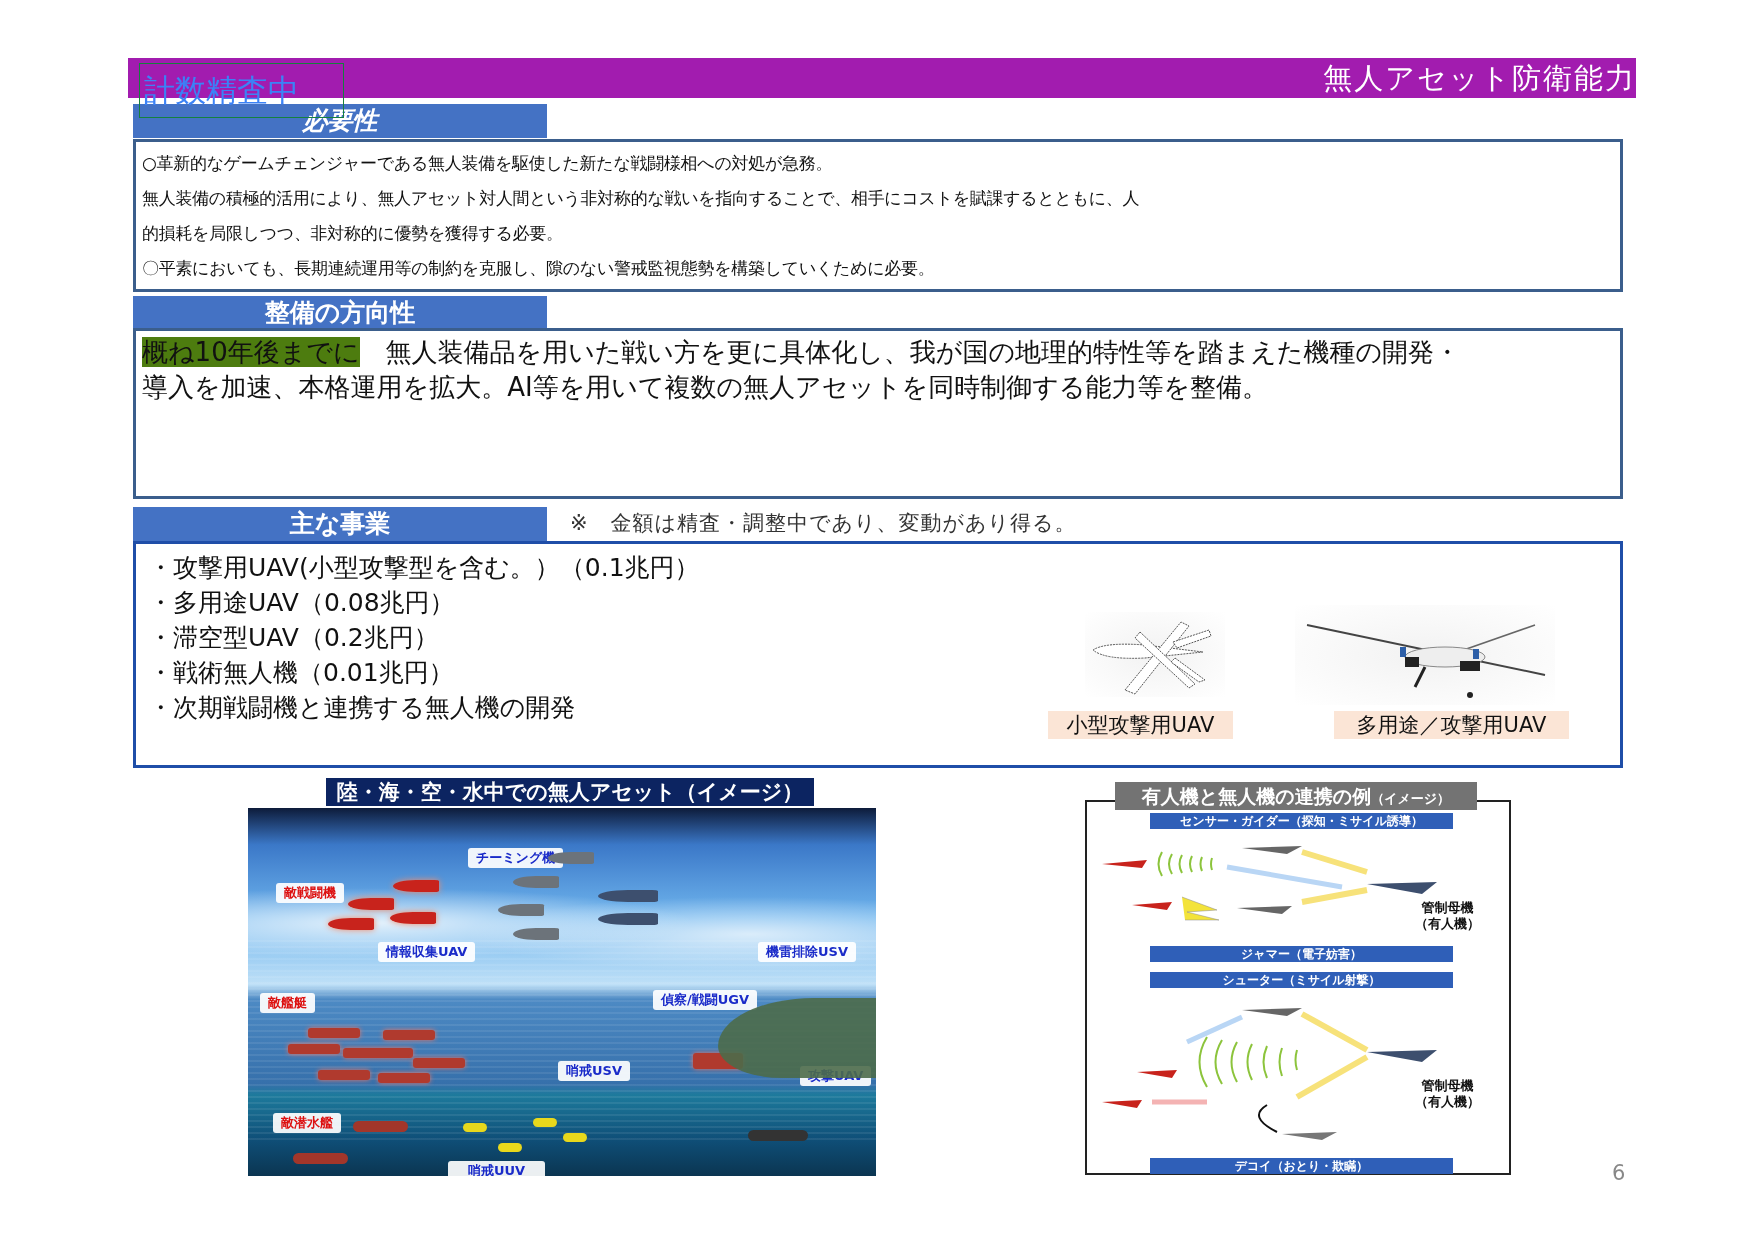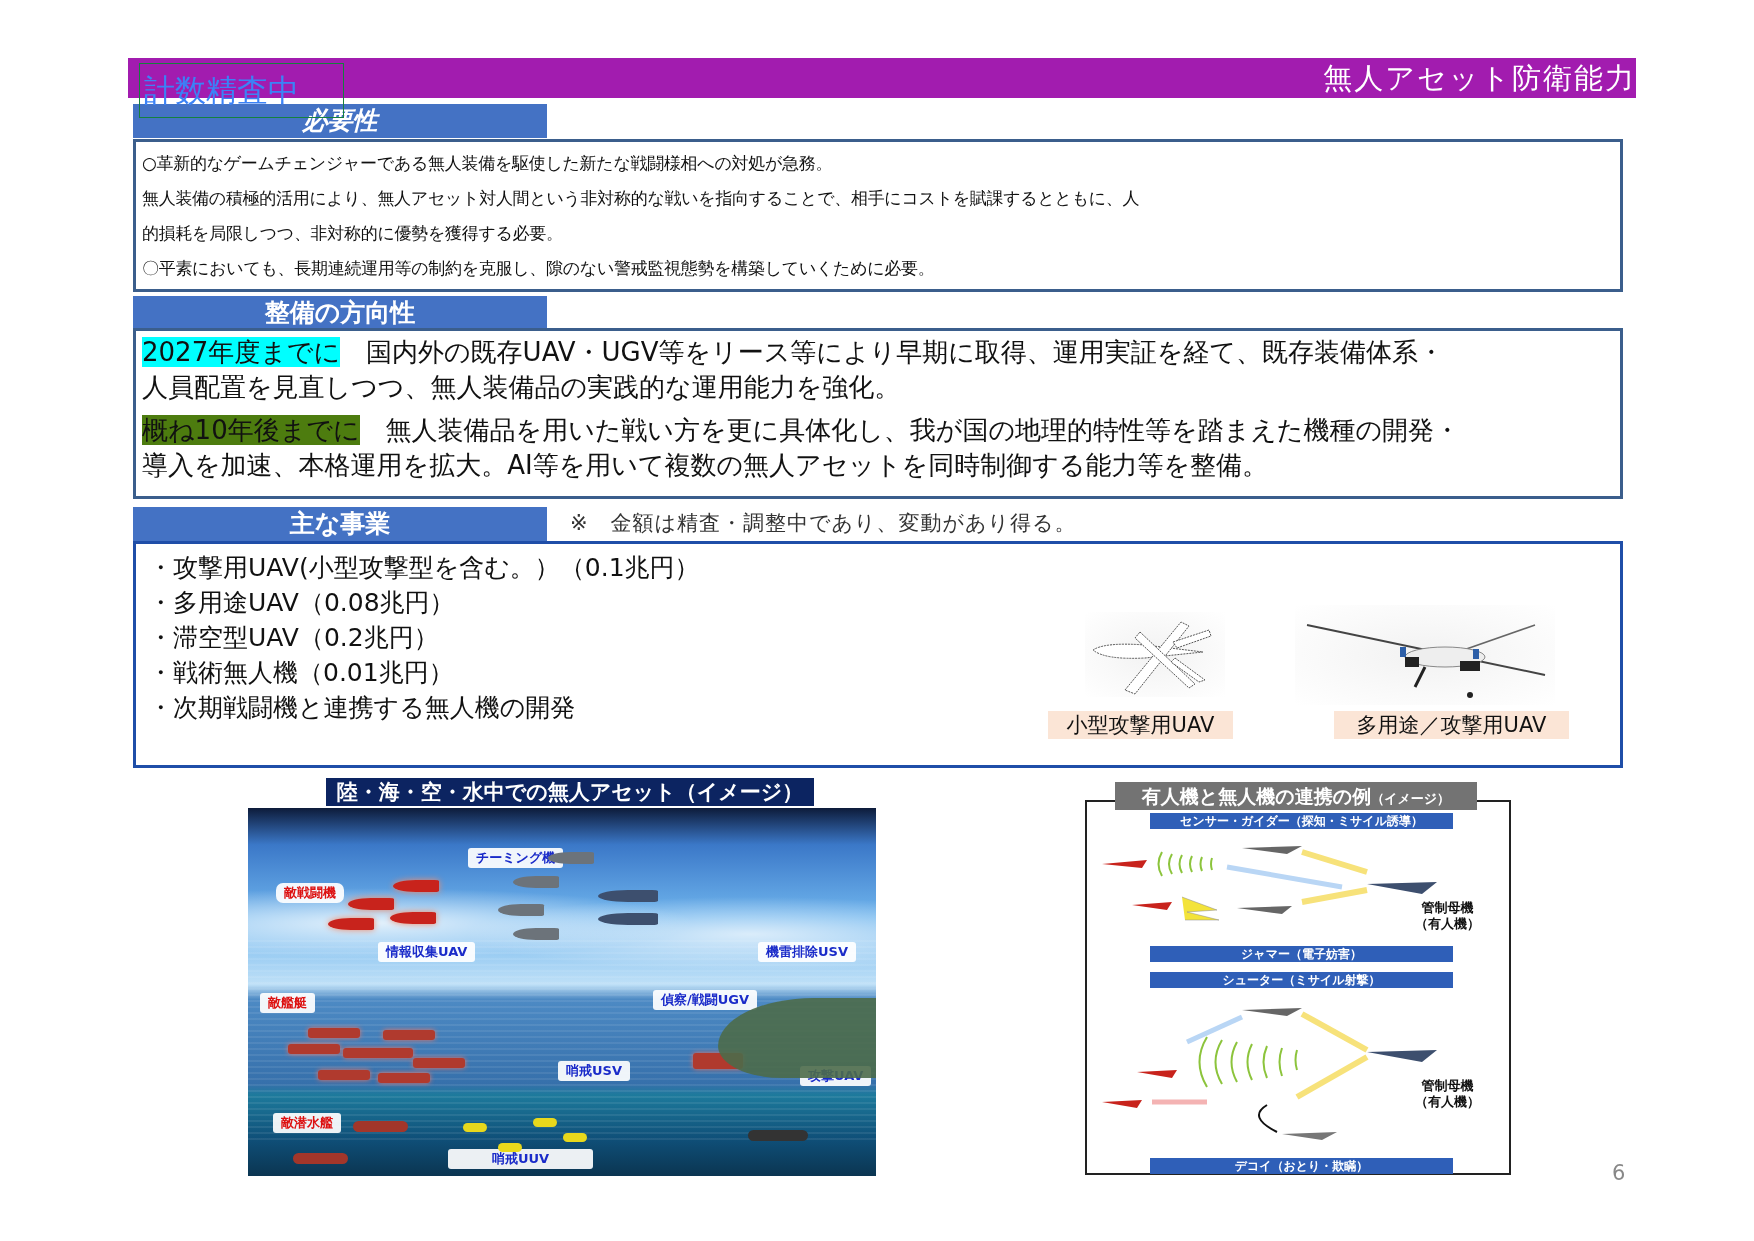--- a/index.html
+++ b/index.html
@@ -82,24 +82,20 @@
 <div class="abs box b1">
   <div class="need-line">○革新的なゲームチェンジャーである無人装備を駆使した新たな戦闘様相への対処が急務。</div>
   <div class="need-line">無人装備の積極的活用により、無人アセット対人間という非対称的な戦いを指向することで、相手にコストを賦課するとともに、人</div>
   <div class="need-line">的損耗を局限しつつ、非対称的に優勢を獲得する必要。</div>
   <div class="need-line">〇平素においても、長期連続運用等の制約を克服し、隙のない警戒監視態勢を構築していくために必要。</div>
 </div>
 
 <div class="abs sec-head h2">整備の方向性</div>
 <div class="abs box b2">
   <div class="dir-block">
-    <div class="dir-line"><span class="hl-cyan">2027年度までに</span><span>　国内外の既存UAV・UGV等をリース等により早期に取得、運用実証を経て、既存装備体系・</span></div>
-    <div class="dir-line">人員配置を見直しつつ、無人装備品の実践的な運用能力を強化。</div>
-  </div>
-  <div class="dir-block">
     <div class="dir-line"><span class="hl-yellow">概ね10年後までに</span><span>　無人装備品を用いた戦い方を更に具体化し、我が国の地理的特性等を踏まえた機種の開発・</span></div>
     <div class="dir-line">導入を加速、本格運用を拡大。AI等を用いて複数の無人アセットを同時制御する能力等を整備。</div>
   </div>
 </div>
 
 <div class="abs sec-head h3">主な事業</div>
 <div class="abs note">※　金額は精査・調整中であり、変動があり得る。</div>
 <div class="abs box b3">
   <div class="proj-item">・攻撃用UAV(小型攻撃型を含む。）（0.1兆円）</div>
   <div class="proj-item">・多用途UAV（0.08兆円）</div>
@@ -136,29 +132,29 @@
 <div class="abs cap cap2">多用途／攻撃用UAV</div>
 
 <div class="abs ill1-title">陸・海・空・水中での無人アセット（イメージ）</div>
 <div class="abs ill1">
 
   <div style="position:absolute;left:0;top:60px;width:628px;height:110px;background:radial-gradient(ellipse at 20% 50%, rgba(255,255,255,0.8), transparent 45%),radial-gradient(ellipse at 80% 60%, rgba(255,255,255,0.7), transparent 40%);"></div>
 
   <div style="position:absolute;left:0;top:132px;width:628px;height:200px;background:repeating-linear-gradient(180deg, rgba(255,255,255,0.08) 0 2px, transparent 2px 6px);"></div>
 
   <span class="ill-label lbl-blue" style="left:220px;top:40px;">チーミング機</span>
-  <span class="ill-label lbl-red" style="left:28px;top:75px;border-radius:7px;">敵戦闘機</span>
+  <span class="ill-label lbl-red" style="left:28px;top:75px;">敵戦闘機</span>
   <span class="ill-label lbl-blue" style="left:130px;top:134px;">情報収集UAV</span>
   <span class="ill-label lbl-blue" style="left:510px;top:134px;">機雷排除USV</span>
   <span class="ill-label lbl-red" style="left:12px;top:185px;">敵艦艇</span>
   <span class="ill-label lbl-blue" style="left:405px;top:182px;">偵察/戦闘UGV</span>
   <span class="ill-label lbl-blue" style="left:310px;top:253px;">哨戒USV</span>
   <span class="ill-label lbl-blue" style="left:552px;top:258px;">攻撃UAV</span>
   <span class="ill-label lbl-red" style="left:25px;top:305px;">敵潜水艦</span>
-  <span class="ill-label lbl-blue" style="left:200px;top:341px;padding:1px 44px;">哨戒UUV</span>
+  <span class="ill-label lbl-blue" style="left:200px;top:353px;padding:1px 20px;">哨戒UUV</span>
 
   <div class="jet red" style="left:100px;top:90px;"></div>
   <div class="jet red" style="left:145px;top:72px;"></div>
   <div class="jet red" style="left:80px;top:110px;"></div>
   <div class="jet red" style="left:142px;top:104px;"></div>
   <div class="jet gray" style="left:300px;top:44px;"></div>
   <div class="jet gray" style="left:265px;top:68px;"></div>
   <div class="jet gray" style="left:250px;top:96px;"></div>
   <div class="jet gray" style="left:265px;top:120px;"></div>
   <div class="jet navy" style="left:350px;top:82px;"></div>

